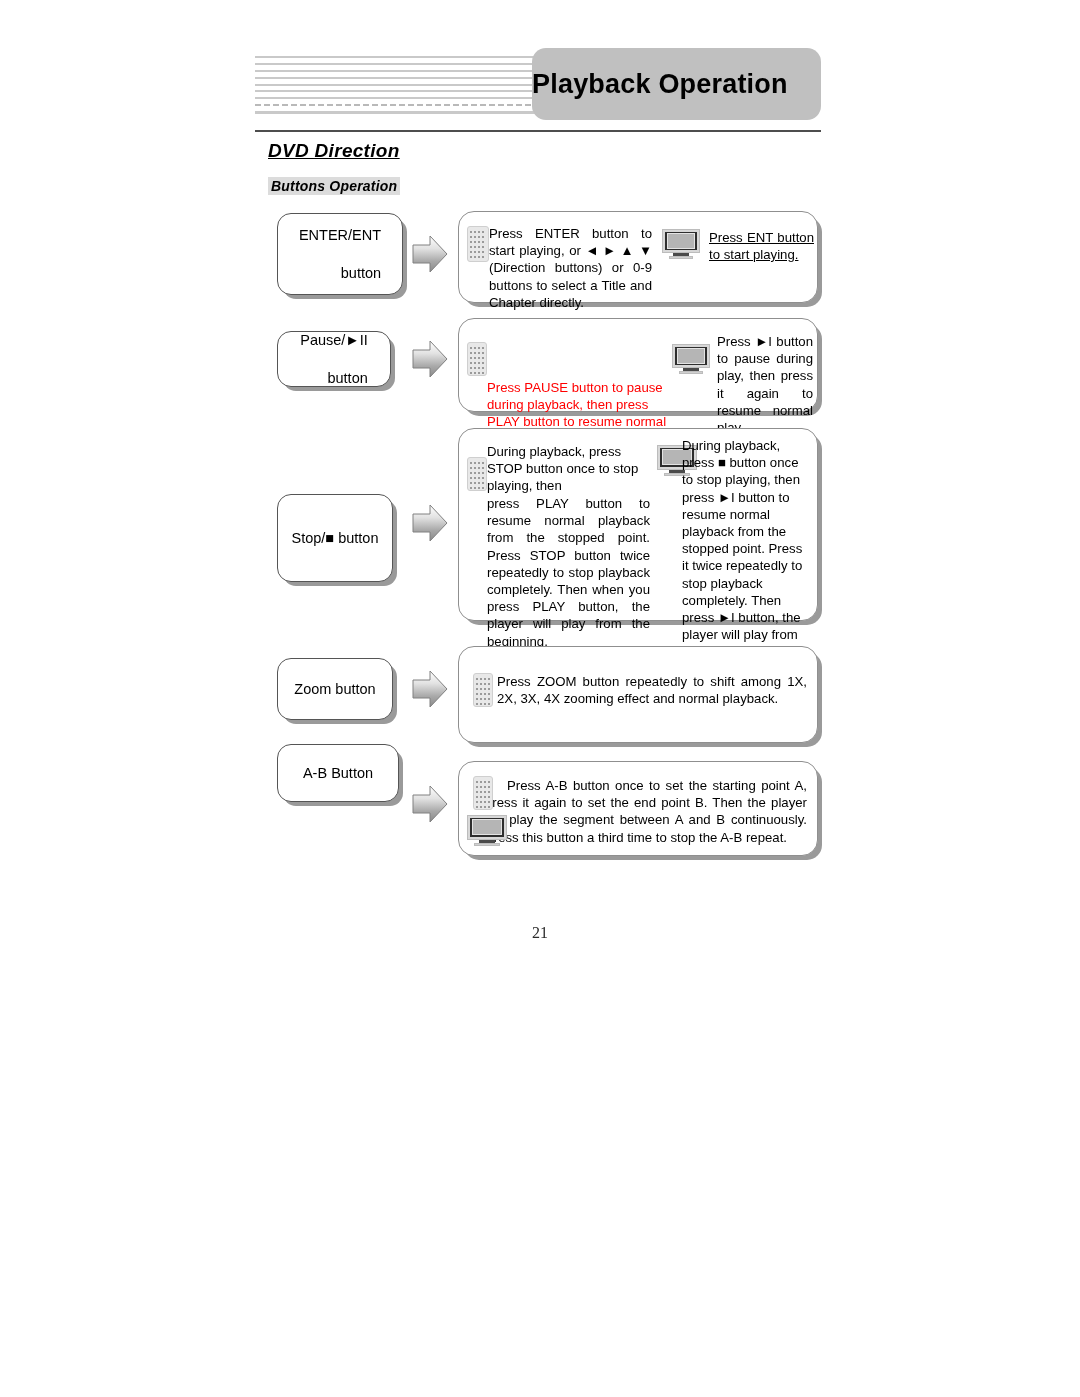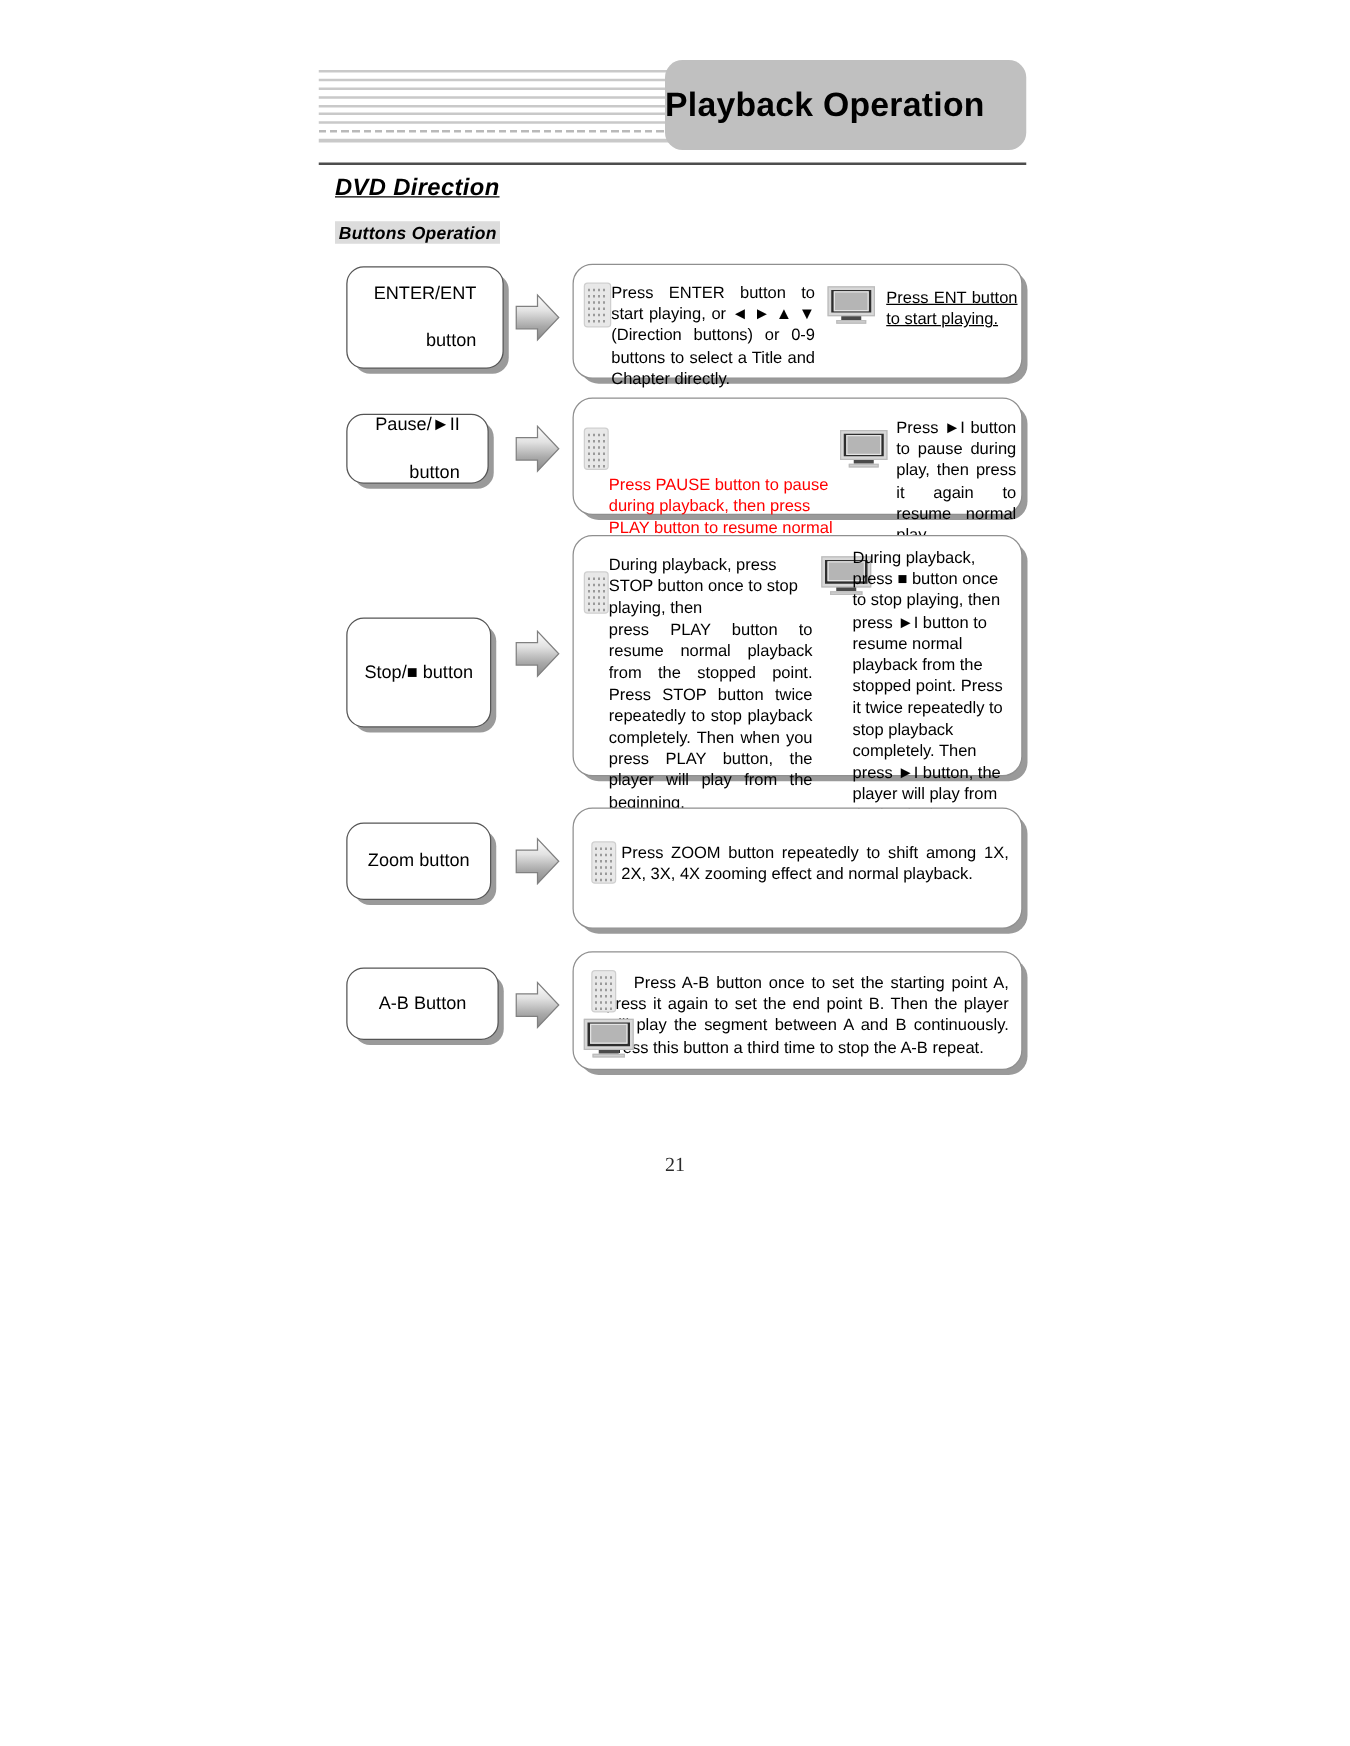--- a/index.html
+++ b/index.html
@@ -394,21 +394,21 @@
           <div class="btnrow" style="top:19px;"></div>
           <div class="btnrow" style="top:24px;"></div>
           <div class="btnrow" style="top:29px;"></div>
         </div>
       </div>
       <div class="colwrap txt" style="left:38px; top:26px; width:310px;">Press ZOOM button repeatedly to shift among 1X, 2X, 3X, 4X zooming effect and normal playback.</div>
     </div>
   </div>
 
   <div class="row">
-    <div class="pill" style="left:277px; top:774px; width:122px; height:58px;">
+    <div class="pill" style="left:277px; top:744px; width:122px; height:58px;">
       <span>A-B Button</span>
     </div>
 
     <div class="arrow" style="left:411px; top:783px;">
       <svg width="38" height="42" viewBox="0 0 38 42">
         <path d="M2,12 L19,12 L19,3 L36,21 L19,39 L19,30 L2,30 Z" fill="url(#ag1)" stroke="#808080" stroke-width="1"></path>
       </svg>
     </div>
 
     <div class="panel" style="left:458px; top:761px; width:360px; height:95px;">

